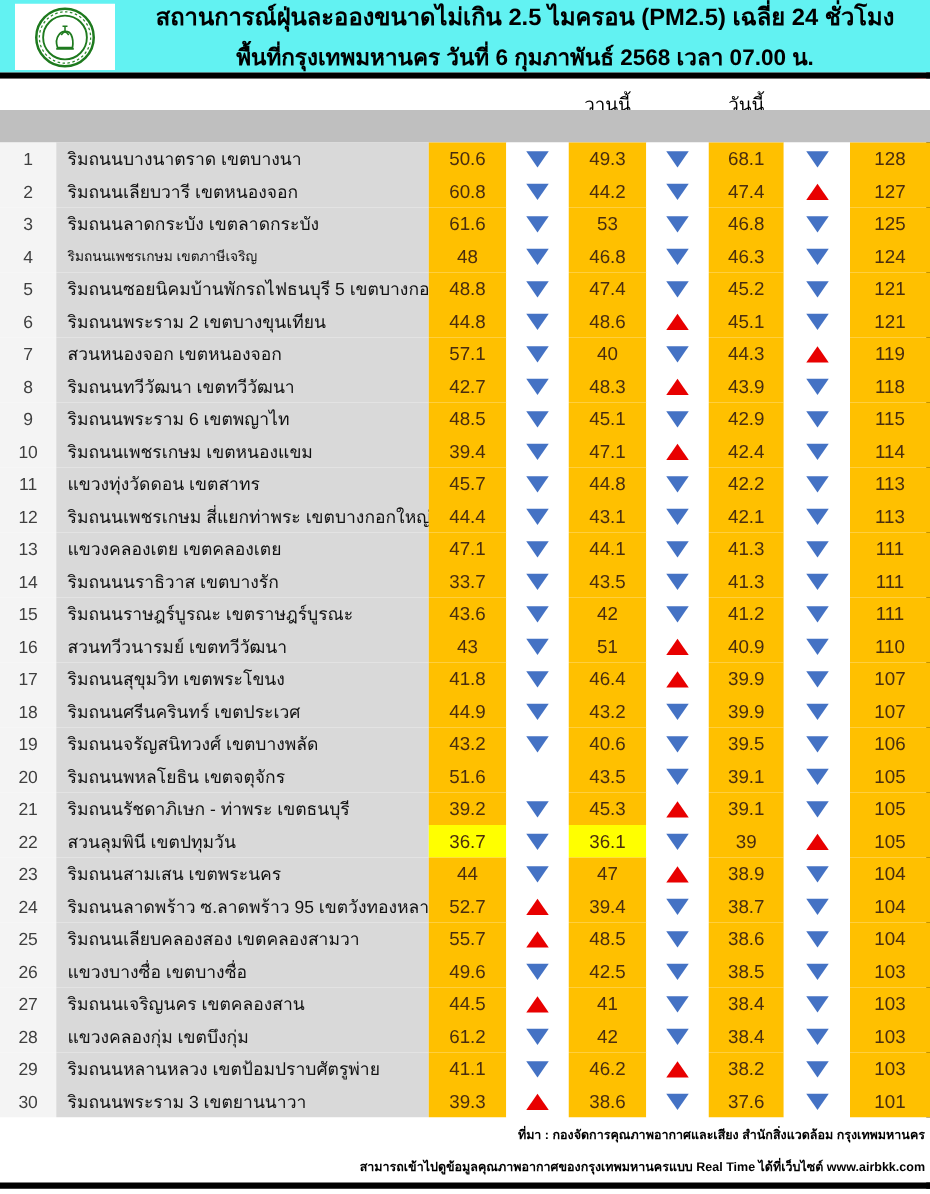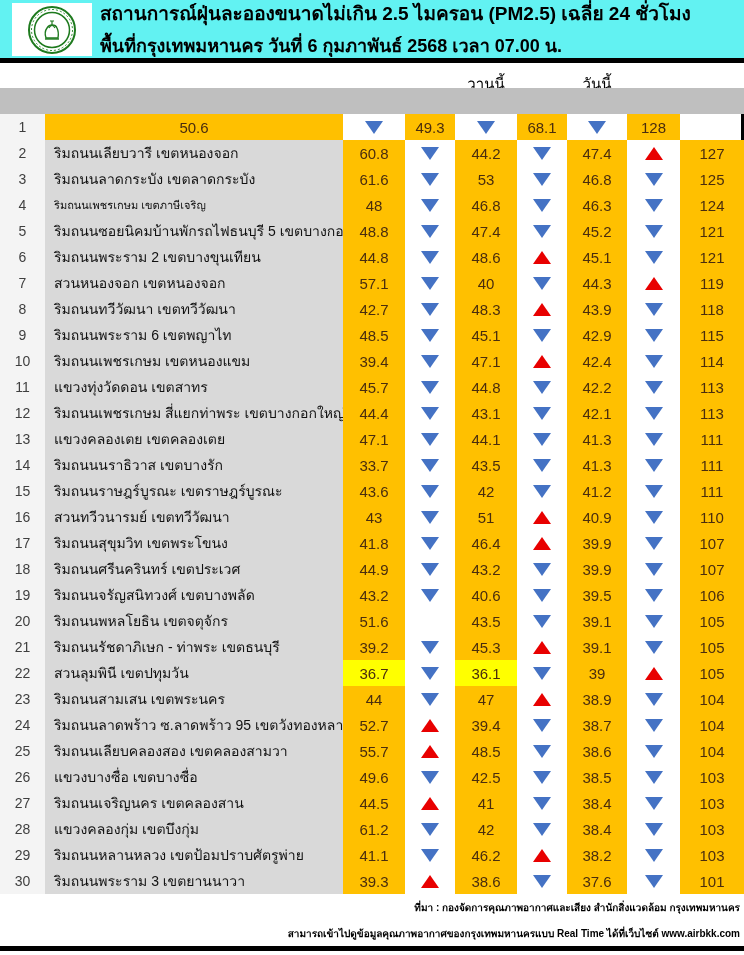--- a/index.html
+++ b/index.html
@@ -2,21 +2,21 @@
 <html><head>
 <meta charset="utf-8">
 <style>
   html,body{margin:0;padding:0;background:#fff;}
   body{font-family:"Liberation Sans","DejaVu Sans",sans-serif;}
   .page{position:relative;width:744px;height:955px;background:#fff;overflow:hidden;}
 
   
   .hdr{position:absolute;left:0;top:0;width:744px;height:58px;background:#62F2F2;display:flex;align-items:center;}
   .logo-box{position:absolute;left:12px;top:3px;width:80px;height:53px;background:#fff;display:flex;align-items:center;justify-content:center;}
-  .titles{position:absolute;left:100px;top:0;width:640px;height:58px;display:flex;flex-direction:column;justify-content:center;align-items:flex-start;gap:3px;}
+  .titles{position:absolute;left:100px;top:0;width:640px;height:58px;display:flex;flex-direction:column;justify-content:center;align-items:center;gap:3px;}
   .title1{font-size:19px;font-weight:bold;color:#000;white-space:nowrap;}
   .title2{font-size:18px;font-weight:bold;color:#000;white-space:nowrap;}
 
   .topline{position:absolute;left:0;top:58px;width:744px;height:5px;background:#000;}
   .right-border{position:absolute;right:0;top:58px;width:3px;height:893px;background:#000;}
   .comment-marker{position:absolute;right:3px;top:63px;width:0;height:0;
     border-top:9px solid #E00000;border-left:9px solid transparent;}
 
   
   .grid{display:grid;grid-template-columns:45px 298px 62px 50px 62px 50px 60px 53px 64px;}
@@ -93,20 +93,21 @@
     <div class="cell">5-Feb</div>
     <div class="cell"></div>
     <div class="cell">6-Feb</div>
     <div class="cell"></div>
     <div class="cell">AQI</div>
   </div>
 
   <div class="tbody">
       <div class="grid row">
         <div class="cell c-num">1</div>
+        <div class="cell c-name">ริมถนนบางนาตราด เขตบางนา</div>
         <div class="cell c-val">50.6</div>
         <div class="cell c-arr">
           <span class="tri down"></span>
         </div>
         <div class="cell c-val">49.3</div>
         <div class="cell c-arr">
           <span class="tri down"></span>
         </div>
         <div class="cell c-val">68.1</div>
         <div class="cell c-arr">

